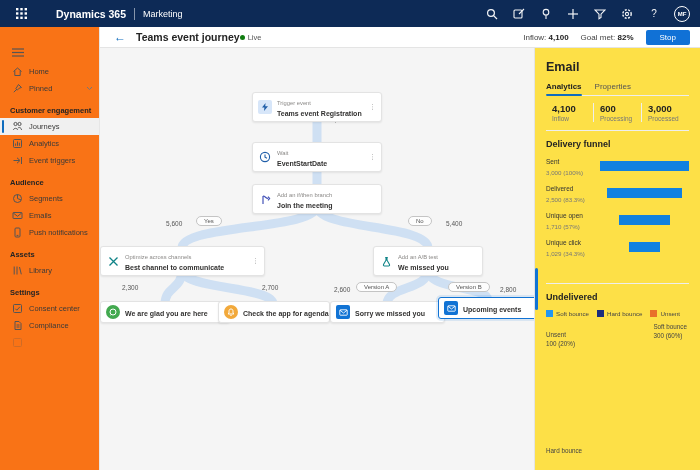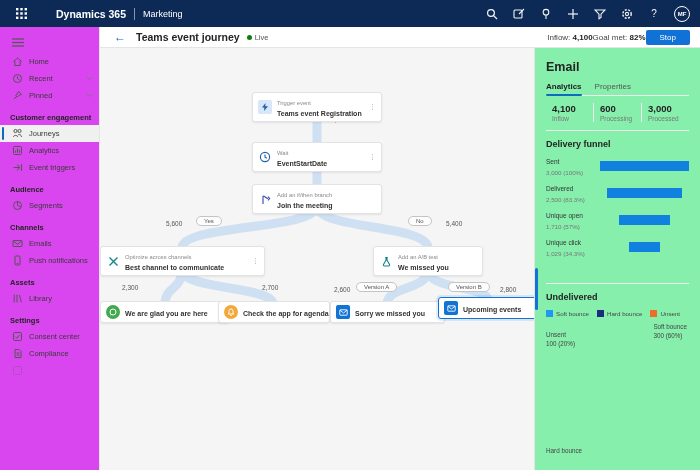--- a/index.html
+++ b/index.html
@@ -14,31 +14,31 @@
   .brand-divider { width:1px; height:12px; background:rgba(255,255,255,.5); margin:0 8px; }
   .appname { font-size:9px; }
   .topbar-right { margin-left:auto; display:flex; align-items:center; gap:13px; }
   .tb-icon { width:14px; height:14px; display:flex; align-items:center; justify-content:center; cursor:pointer; opacity:.95; }
   .avatar { width:16px; height:16px; border:1px solid #fff; border-radius:50%; font-size:6px; font-weight:bold; display:flex; align-items:center; justify-content:center; cursor:pointer; }
 
   
   .subheader { height:21px; background:#fff; border-bottom:1px solid #e4e4e4; display:flex; align-items:center; padding:0 10px 0 14px; flex:0 0 auto; margin-left:100px; }
   .back { color:#0f6cbd; font-size:12px; cursor:pointer; margin-right:10px; line-height:1; }
   .journey-title { font-size:10.5px; font-weight:bold; color:#242424; }
-  .live { display:flex; align-items:center; gap:3px; margin-left:7px; }
+  .live { display:flex; align-items:center; gap:3px; margin-left:0; }
   .live-dot { width:5px; height:5px; border-radius:50%; background:#107c10; }
   .live-label { font-size:7.5px; color:#555; }
-  .subheader-right { margin-left:auto; display:flex; align-items:center; gap:0; }
+  .subheader-right { margin-left:auto; display:flex; align-items:center; gap:12px; }
   .metric { font-size:8px; color:#444; }
   .metric b { color:#222; }
   .stop-btn { background:#1071d6; color:#fff; border:none; border-radius:2px; font-size:8px; padding:3px 14px; cursor:pointer; font-family:inherit; }
 
   
   .main { flex:1; display:flex; min-height:0; position:relative; }
-  .sidebar { position:absolute; left:0; top:-21px; bottom:0; width:100px; background:#d946ef; border-right:1px solid #e6e6e6; padding-top:6px; overflow:hidden; }
+  .sidebar { position:absolute; left:0; top:-21px; bottom:0; width:100px; background:#f97316; border-right:1px solid #e6e6e6; padding-top:16px; overflow:hidden; }
   .content { margin-left:100px; flex:1; display:flex; min-width:0; }
 
   
   .hamburger { padding:5px 0 4px 12px; cursor:pointer; }
   .sb-item { display:flex; align-items:center; gap:6px; height:17px; padding:0 6px 0 12px; font-size:7.5px; color:#3b3a39; cursor:pointer; position:relative; }
   .sb-item.selected { background:#f0f0f0; }
   .sb-item.selected::before { content:""; position:absolute; left:2px; top:2px; bottom:2px; width:2px; background:#0f6cbd; border-radius:1px; }
   .sb-item .chev { margin-left:auto; color:#777; }
   .sb-section { font-size:7.5px; font-weight:bold; color:#242424; padding:9px 6px 3px 10px; }
   .sb-ic { flex:0 0 11px; height:11px; }
@@ -57,21 +57,21 @@
   .nicon { flex:0 0 14px; width:14px; height:14px; border-radius:2px; display:flex; align-items:center; justify-content:center; }
   .nicon.sq-blue { background:#d7e6f9; color:#1f5ea8; }
   .nicon.round { background:transparent; }
   .nicon.circle-green { background:#42a94f; border-radius:50%; color:#fff; }
   .nicon.circle-orange { background:#f2a93b; border-radius:50%; color:#fff; }
   .nicon.sq-solid-blue { background:#1173d4; color:#fff; }
   .edge-label { position:absolute; font-size:6.5px; color:#555; white-space:nowrap; }
   .pill { position:absolute; background:#fdfdfd; border:1px solid #c4c4c4; border-radius:7px; font-size:6px; color:#555; padding:1px 7px; white-space:nowrap; }
 
   
-  .panel { flex:0 0 166px; width:166px; background:#86efac; border-left:1px solid #e4e4e4; overflow:hidden; position:relative; }
+  .panel { flex:0 0 166px; width:166px; background:#fde047; border-left:1px solid #e4e4e4; overflow:hidden; position:relative; }
   .panel-scroll-thumb { position:absolute; left:0px; top:220px; width:3px; height:42px; background:#1173d4; border-radius:2px; }
   .panel-inner { padding:8px 11px 0 11px; }
   .panel-title { font-size:12.5px; font-weight:bold; color:#242424; margin:4px 0 6px; }
   .tabs { display:flex; gap:13px; border-bottom:1px solid #eee; }
   .tab { font-size:8px; color:#555; padding:2px 0 4px; cursor:pointer; position:relative; }
   .tab.active { color:#222; font-weight:bold; }
   .tab.active::after { content:""; position:absolute; left:0; right:0; bottom:-1px; height:2px; background:#0f6cbd; border-radius:1px; }
   .stats { display:flex; padding:7px 0 8px; border-bottom:1px solid #eee; }
   .stat { flex:1; padding:0 6px; }
   .stat + .stat { border-left:1px solid #eee; }
@@ -187,32 +187,20 @@
         <span class="sb-ic">
             <svg width="11" height="11" viewBox="0 0 11 11" fill="none" stroke="#555" stroke-width="1">
               <path d="M1.5,5.5 L5.5,2 L9.5,5.5 M2.8,4.8 V9.5 H8.2 V4.8"></path>
             </svg>
           </span>
         <span>Home</span>
       </div>
       <div class="sb-item">
         <span class="sb-ic">
             <svg width="11" height="11" viewBox="0 0 11 11" fill="none" stroke="#555" stroke-width="1">
-              <circle cx="5.5" cy="5.5" r="4"></circle>
-              <path d="M5.5,3.2 V5.7 L7.2,6.8"></path>
-            </svg>
-          </span>
-        <span>Recent</span>
-        <span class="chev"><svg width="7" height="5" viewBox="0 0 7 5" fill="none" stroke="#777" stroke-width="1">
-              <path d="M1,1 L3.5,3.5 L6,1"></path>
-            </svg></span>
-      </div>
-      <div class="sb-item">
-        <span class="sb-ic">
-            <svg width="11" height="11" viewBox="0 0 11 11" fill="none" stroke="#555" stroke-width="1">
               <path d="M6.5,1.5 L9.5,4.5 L7.2,5.2 L5.2,7.2 L3.8,5.8 Z M4.5,6.5 L1.8,9.2"></path>
             </svg>
           </span>
         <span>Pinned</span>
         <span class="chev"><svg width="7" height="5" viewBox="0 0 7 5" fill="none" stroke="#777" stroke-width="1">
               <path d="M1,1 L3.5,3.5 L6,1"></path>
             </svg></span>
       </div>
 
       <div class="sb-section">Customer engagement</div>
@@ -250,21 +238,20 @@
       <div class="sb-item">
         <span class="sb-ic">
             <svg width="11" height="11" viewBox="0 0 11 11" fill="none" stroke="#555" stroke-width="1">
               <circle cx="5.5" cy="5.5" r="4"></circle>
               <path d="M5.5,1.5 V5.5 L9.2,7"></path>
             </svg>
           </span>
         <span>Segments</span>
       </div>
 
-      <div class="sb-section">Channels</div>
       <div class="sb-item">
         <span class="sb-ic">
             <svg width="11" height="11" viewBox="0 0 11 11" fill="none" stroke="#555" stroke-width="1">
               <rect x="1" y="2.5" width="9" height="6" rx=".5"></rect>
               <path d="M1.3,3 L5.5,6.3 L9.7,3"></path>
             </svg>
           </span>
         <span>Emails</span>
       </div>
       <div class="sb-item">

